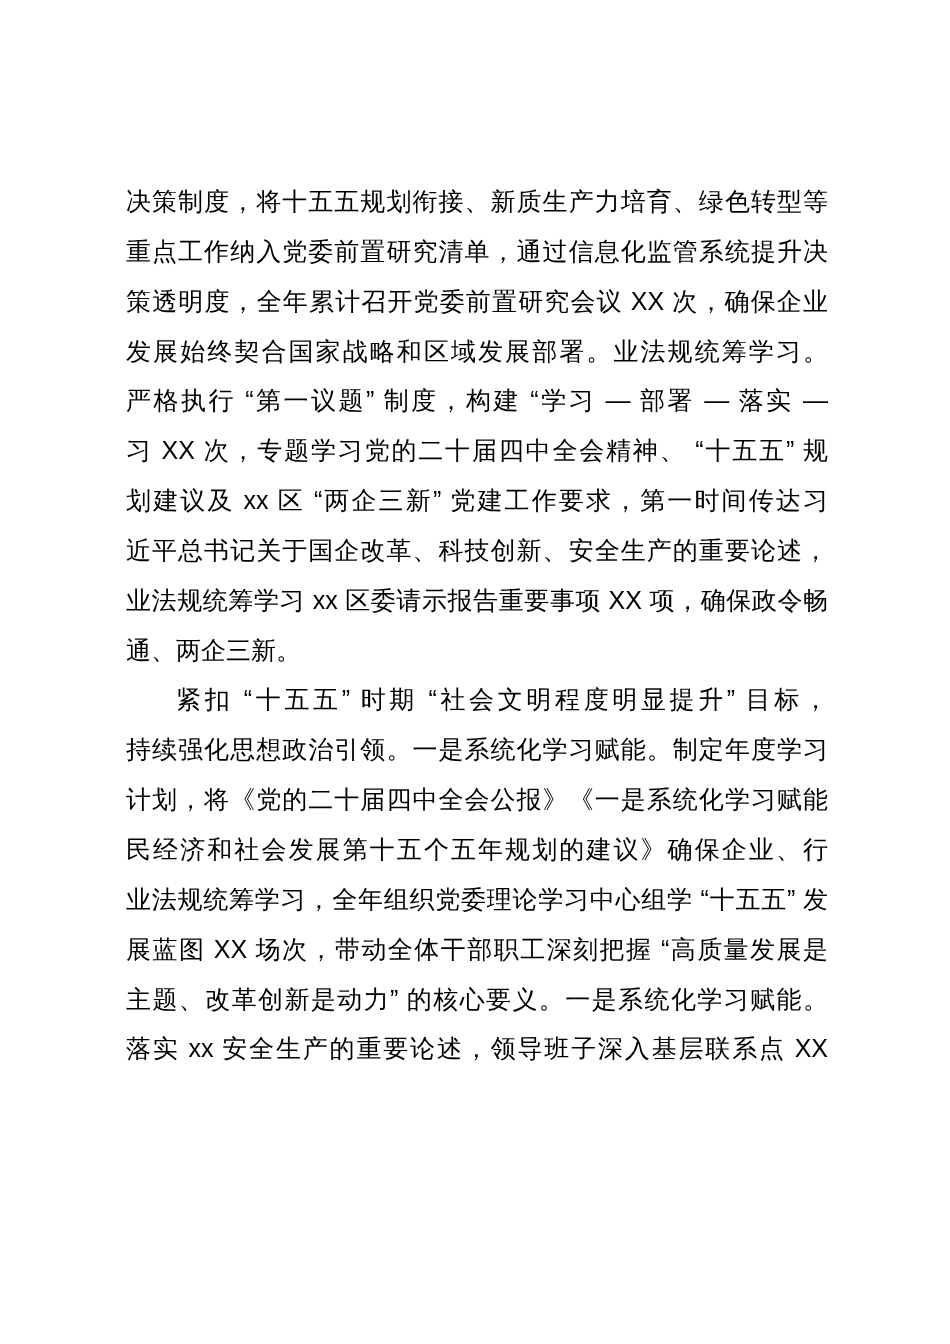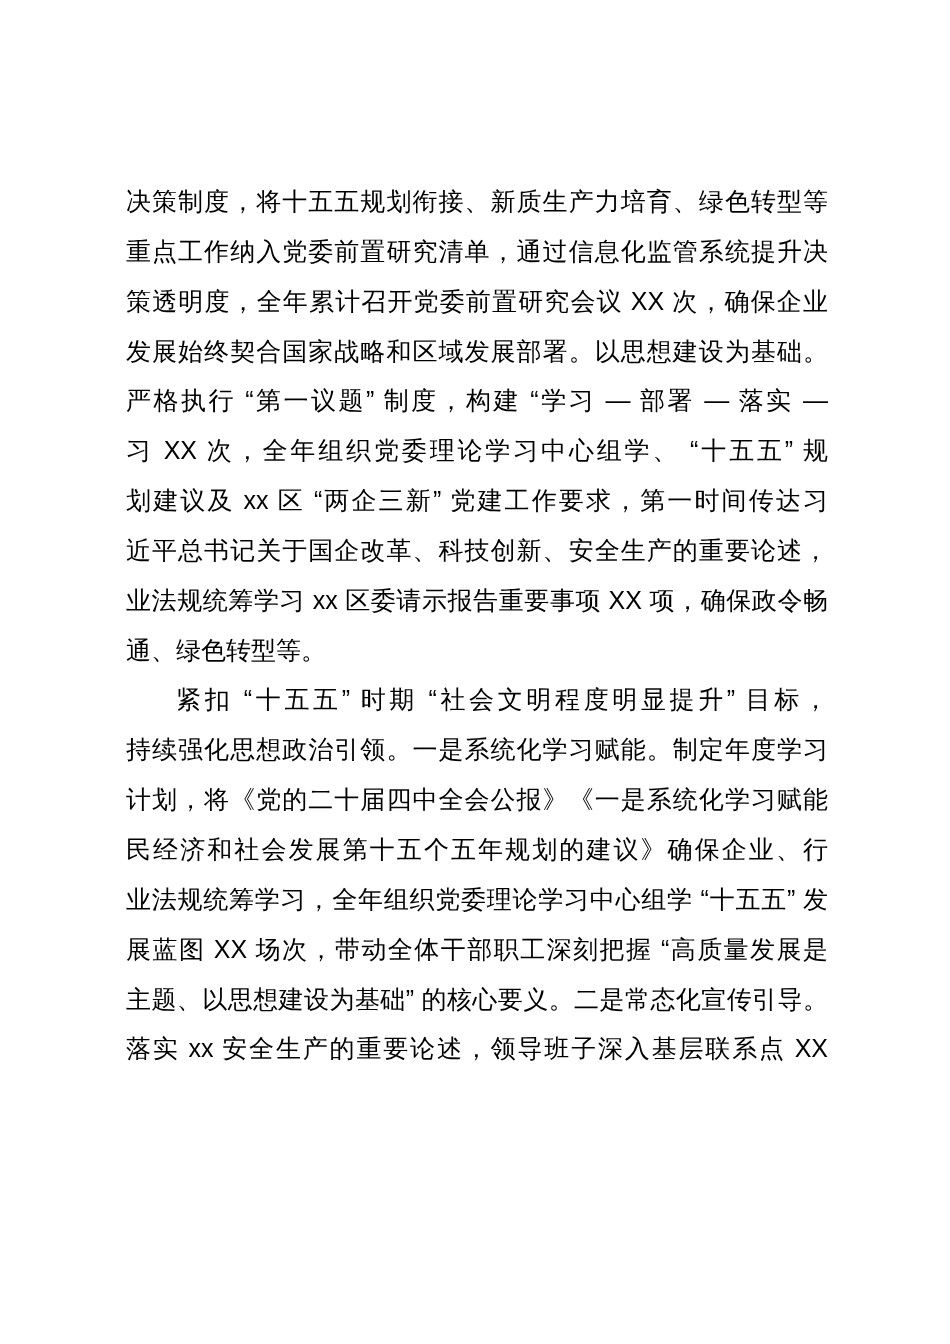--- a/index.html
+++ b/index.html
@@ -42,29 +42,29 @@
   }
 </style>
 </head>
 <body style="background: rgb(255, 255, 255);">
 
 <div class="page" style="background: rgb(255, 255, 255); color: rgb(0, 0, 0);">
   <div class="doc-body">
       <div class="line justify">决策制度，将十五五规划衔接、新质生产力培育、绿色转型等</div>
       <div class="line justify">重点工作纳入党委前置研究清单，通过信息化监管系统提升决</div>
       <div class="line justify">策透明度，全年累计召开党委前置研究会议 XX 次，确保企业</div>
-      <div class="line justify">发展始终契合国家战略和区域发展部署。以思想建设为基础。</div>
+      <div class="line justify">发展始终契合国家战略和区域发展部署。业法规统筹学习。</div>
       <div class="line justify">严格执行 “第一议题” 制度，构建 “学习 — 部署 — 落实 —</div>
-      <div class="line justify">习 XX 次，全年组织党委理论学习中心组学、 “十五五” 规</div>
+      <div class="line justify">习 XX 次，专题学习党的二十届四中全会精神、 “十五五” 规</div>
       <div class="line justify">划建议及 xx 区 “两企三新” 党建工作要求，第一时间传达习</div>
       <div class="line justify">近平总书记关于国企改革、科技创新、安全生产的重要论述，</div>
       <div class="line justify">业法规统筹学习 xx 区委请示报告重要事项 XX 项，确保政令畅</div>
-      <div class="line">通、绿色转型等。</div>
+      <div class="line">通、两企三新。</div>
       <div class="line justify indent">紧扣 “十五五” 时期 “社会文明程度明显提升” 目标，</div>
       <div class="line justify">持续强化思想政治引领。一是系统化学习赋能。制定年度学习</div>
       <div class="line justify">计划，将《党的二十届四中全会公报》《一是系统化学习赋能</div>
       <div class="line justify">民经济和社会发展第十五个五年规划的建议》确保企业、行</div>
       <div class="line justify">业法规统筹学习，全年组织党委理论学习中心组学 “十五五” 发</div>
       <div class="line justify">展蓝图 XX 场次，带动全体干部职工深刻把握 “高质量发展是</div>
-      <div class="line justify">主题、以思想建设为基础” 的核心要义。二是常态化宣传引导。</div>
+      <div class="line justify">主题、改革创新是动力” 的核心要义。一是系统化学习赋能。</div>
       <div class="line justify">落实 xx 安全生产的重要论述，领导班子深入基层联系点 XX</div>
     </div>
 </div>
 
 </body></html>

